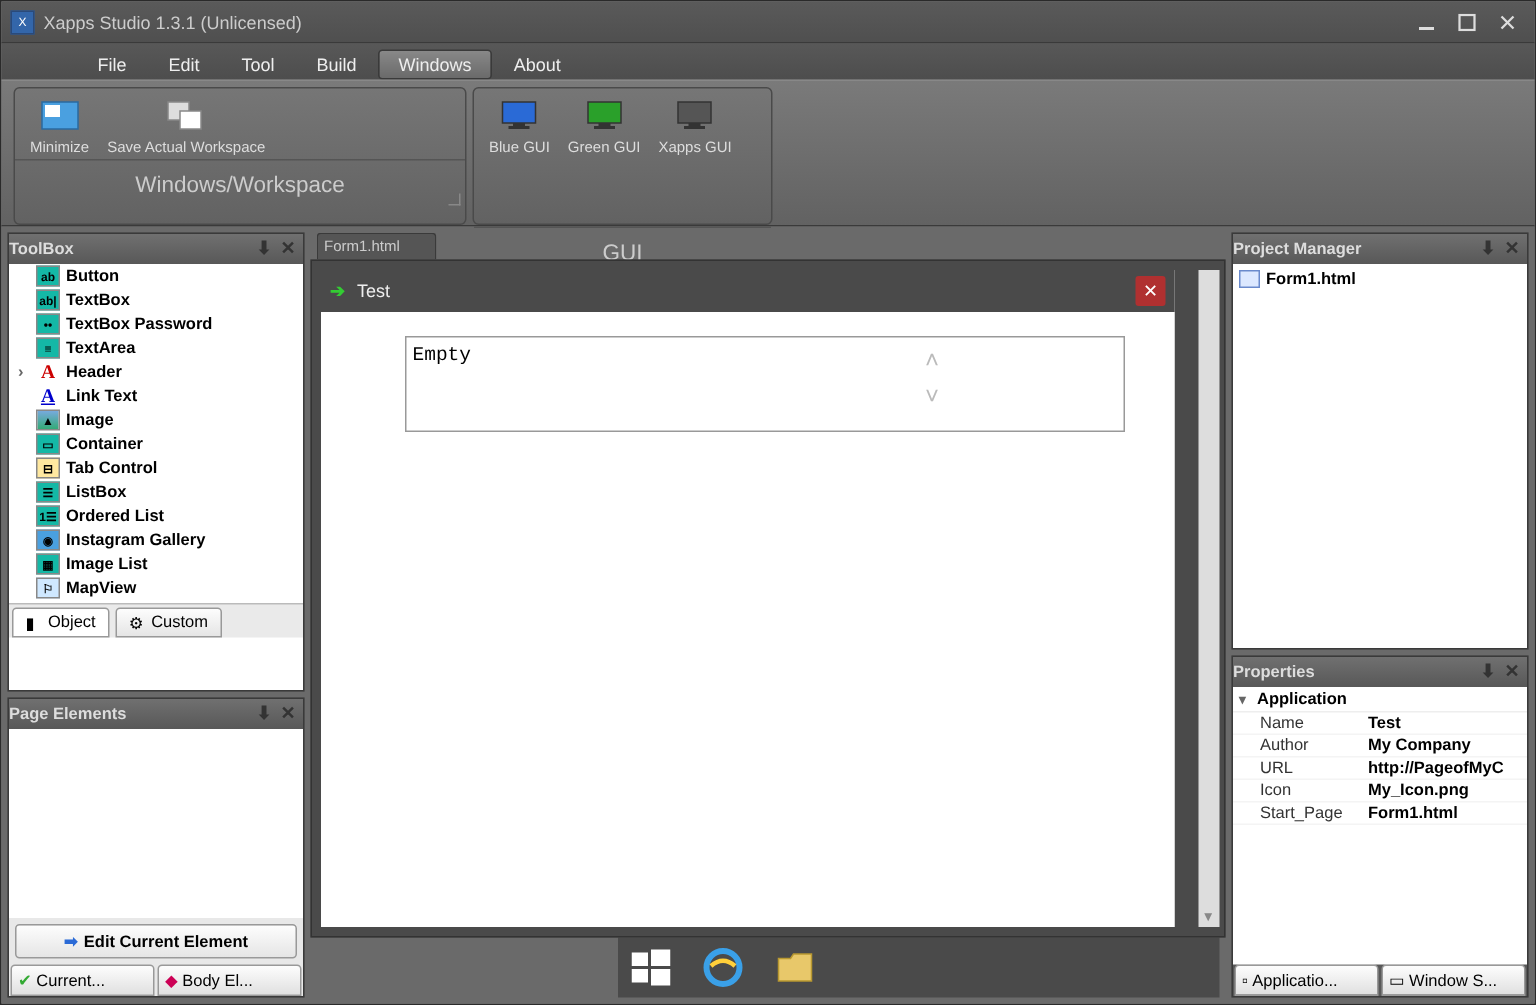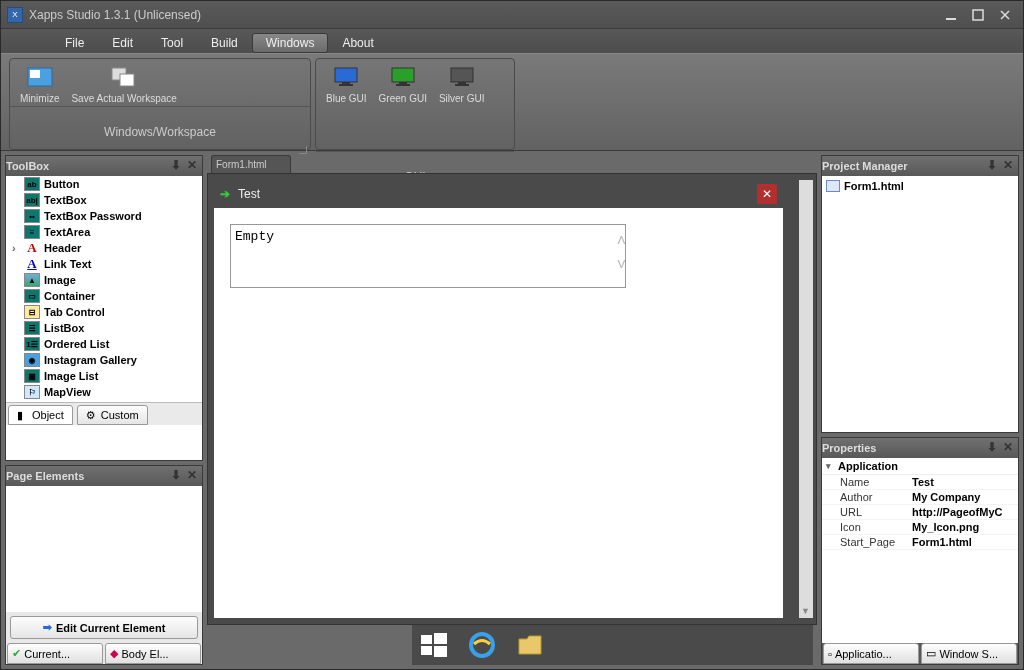--- a/index.html
+++ b/index.html
@@ -16,38 +16,38 @@
 .menubar { height:24px; background:linear-gradient(#585858,#4d4d4d); display:flex; align-items:flex-end; padding:0 50px; font-size:12px; color:#eee;}
 .menubar .mi { padding:3px 14px; border-radius:3px;}
 .menubar .mi.active { background:linear-gradient(#888,#6a6a6a); border:1px solid #3a3a3a; padding:2px 13px;}
 
 .ribbon { height:98px; background:linear-gradient(#7a7a7a,#626262); border-top:1px solid #888; border-bottom:1px solid #3a3a3a; display:flex; padding:4px 8px 0;}
 .ribbon-group { border:1px solid #4a4a4a; border-radius:4px; background:linear-gradient(#767676,#626262); margin-right:4px; display:flex; flex-direction:column;}
 .ribbon-items { display:flex; padding:4px 4px 0;}
 .ribbon-btn { display:flex; flex-direction:column; align-items:center; padding:2px 6px; font-size:10px; color:#ddd; min-width:48px;}
 .ribbon-btn.disabled { color:#888;}
 .ribbon-btn .ricon { width:28px; height:24px; margin-bottom:4px; display:flex; align-items:center; justify-content:center;}
-.ribbon-gtitle { font-size:12px; color:#ccc; text-align:center; padding:18px 4px; border-top:1px solid #555; position:relative;}
+.ribbon-gtitle { font-size:15px; color:#ccc; text-align:center; padding:8px 4px; border-top:1px solid #555; position:relative;}
 .ribbon-gtitle .corner { position:absolute; right:3px; bottom:3px; width:8px; height:8px; border:1px solid #888; border-top:none; border-left:none;}
 
 .workarea { flex:1; display:flex; padding:4px; gap:4px; background:#6a6a6a;}
 .left-col { width:198px; display:flex; flex-direction:column; gap:4px;}
 .center-col { flex:1; display:flex; flex-direction:column;}
 .right-col { width:198px; display:flex; flex-direction:column; gap:4px;}
 
 .panel { background:#585858; border:1px solid #3a3a3a; display:flex; flex-direction:column;}
 .panel-header { height:20px; background:linear-gradient(#707070,#585858); display:flex; align-items:center; justify-content:flex-start; font-size:11px; font-weight:bold; color:#ddd; position:relative;}
 .panel-header .pbtn { position:absolute; right:2px; top:2px; display:flex;}
 .panel-header .pbtn > span { width:16px; height:14px; display:flex; align-items:center; justify-content:center; color:#333; font-weight:bold; font-size:12px;}
 .panel-body { flex:1; background:#fff; overflow:hidden; position:relative;}
 
 .toolbox { flex:1; min-height:0;}
 .tb-list { background:#fff; font-size:11px; overflow-y:scroll; height:226px;}
 .tb-item { display:flex; align-items:center; padding:1px 2px 1px 18px; white-space:nowrap;}
-.tb-item .tico { width:16px; height:14px; border:1px solid #888; margin-right:4px; font-size:8px; display:flex; align-items:center; justify-content:center; background:#0f766e;}
+.tb-item .tico { width:16px; height:14px; border:1px solid #888; margin-right:4px; font-size:8px; display:flex; align-items:center; justify-content:center; background:#14b8a6;}
 .tb-item.expandable::before { content:"›"; position:absolute; left:6px; color:#666;}
 .tb-item { position:relative; font-weight:bold;}
 .tb-tabs { display:flex; background:#eaeaea; border-top:1px solid #bbb;}
 .tb-tab { font-size:11px; padding:3px 8px; border:1px solid #999; background:linear-gradient(#fdfdfd,#e5e5e5); border-radius:3px 3px 0 0; margin:2px 2px 0; display:flex; align-items:center; gap:3px;}
 .tb-tab.active { background:#fff;}
 .tb-tab .tabico{ width:12px;height:12px;}
 
 .page-elements { height:200px;}
 .pe-body { background:#fff; flex:1;}
 .pe-bottom { background:#e8e8e8; }
@@ -55,21 +55,21 @@
 .pe-tabs { display:flex; font-size:11px;}
 .pe-tab { flex:1; border:1px solid #999; background:linear-gradient(#fdfdfd,#e0e0e0); padding:3px 4px; display:flex; align-items:center; gap:3px; border-radius:3px 3px 0 0; margin:0 1px;}
 
 .form-tab { height:18px; background:#555; border:1px solid #3a3a3a; border-bottom:none; display:flex; align-items:center; font-size:10px; color:#ccc; width:80px; padding:0 4px; border-radius:3px 3px 0 0; margin-left:4px;}
 .form-frame { flex:1; background:#4a4a4a; border:1px solid #333; display:flex; position:relative;}
 .form-canvas { flex:1; margin:6px 16px 6px 6px; background:#fff; display:flex; flex-direction:column;}
 .form-titlebar { height:28px; background:#4a4a4a; display:flex; align-items:center; padding:0 6px; color:#eee; font-size:12px;}
 .form-titlebar .arrow { color:#3c3; font-weight:bold; margin-right:8px;}
 .form-titlebar .close { margin-left:auto; width:20px; height:20px; background:#b03030; color:#fff; display:flex; align-items:center; justify-content:center; font-size:12px; border-radius:2px;}
 .form-body { flex:1; background:#fff; padding:16px; position:relative;}
-.textarea { width:396px; height:64px; border:1px solid #999; font-family:"Courier New",monospace; font-size:13px; padding:4px; resize:none; position:relative;}
+.textarea { width:480px; height:64px; border:1px solid #999; font-family:"Courier New",monospace; font-size:13px; padding:4px; resize:none; position:relative;margin-left:40px;}
 .ta-wrap{position:relative; width:400px;}
 .ta-scroll{position:absolute; right:4px; top:8px; display:flex; flex-direction:column; gap:6px; color:#bbb;}
 .form-scroll { width:14px; background:#ddd; margin:6px 3px 6px 0; position:relative;}
 .form-scroll::after{content:"▼"; position:absolute; bottom:2px; left:2px; font-size:9px; color:#888;}
 
 .pm-body { background:#fff; font-size:11px; padding:4px;}
 .pm-item { display:flex; align-items:center; gap:4px; font-weight:bold;}
 .pm-item .fico{ width:14px; height:12px; border:1px solid #6a8acc; background:#dce8ff;}
 
 .props { flex:1;}
@@ -172,21 +172,21 @@
           <span>Green GUI</span>
         </div>
         <div class="ribbon-btn">
           <div class="ricon">
               <svg width="26" height="22">
                 <rect x="2" y="2" width="22" height="14" fill="#555" stroke="#333"></rect>
                 <rect x="9" y="16" width="8" height="2" fill="#333"></rect>
                 <rect x="6" y="18" width="14" height="2" fill="#333"></rect>
               </svg>
             </div>
-          <span>Silver GUI</span>
+          <span>Xapps GUI</span>
         </div>
       </div>
       <div class="ribbon-gtitle"><span>GUI</span><span class="corner"></span></div>
     </div>
   </div>
 
   <div class="workarea">
 
     <div class="left-col">
       <div class="panel toolbox">

